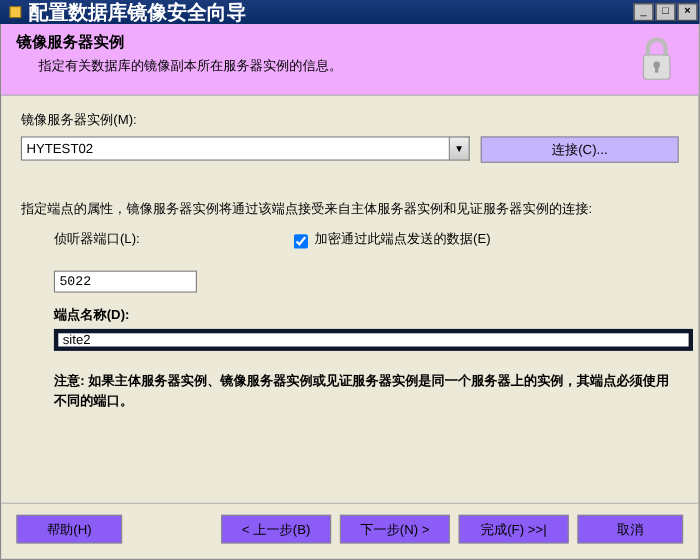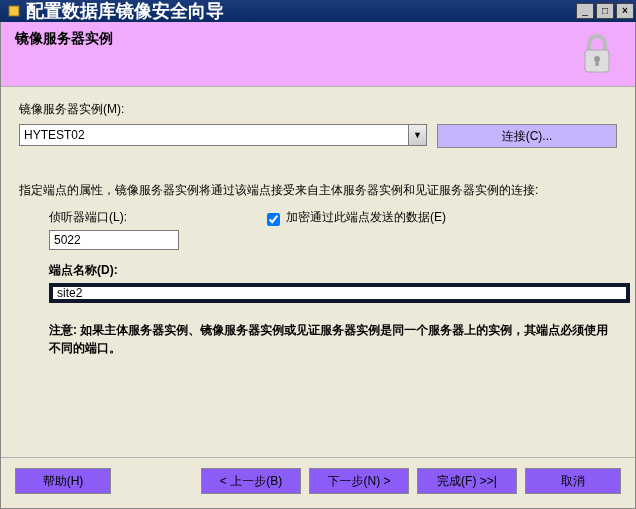--- a/index.html
+++ b/index.html
@@ -29,25 +29,25 @@
   .field-row { margin-bottom: 6px; }
   .server-line { display:flex; align-items:flex-start; gap: 10px; }
   .combo { flex:1; display:flex; }
   .combo input { flex:1; height: 22px; border: 1px solid #7a7a7a; padding: 2px 4px; font-family: inherit; font-size: 12px; background:#fff; }
   .combo-btn { width: 18px; height: 22px; border: 1px solid #7a7a7a; border-left:none; background: linear-gradient(#eee,#ccc); display:flex; align-items:center; justify-content:center; font-size:9px; }
   .btn-connect { height: 24px; width: 180px; border: 1px solid #888; background: #c4b5fd; font-family:inherit; font-size:12px; }
 
   .desc { margin-top: 34px; margin-bottom: 10px; line-height: 1.4; }
 
   .sub-block { padding-left: 30px; }
-  .port-row { display:flex; align-items:center; margin-bottom: 4px; }
+  .port-row { display:flex; align-items:center; margin-bottom: 20px; }
   .port-label { width: auto; }
   .chk-col { margin-left: 140px; display:flex; align-items:flex-end; }
   .chk-col input { margin-right: 6px; }
-  input.text-small { width: 130px; height: 20px; border:1px solid #7a7a7a; padding:2px 4px; font-family:Liberation Sans, sans-serif; font-size:12px; }
+  input.text-small { width: 130px; height: 20px; border:1px solid #7a7a7a; padding:2px 4px; font-family:Liberation Mono, monospace; font-size:12px; }
   input.text-wide { width: 581px; height: 20px; border:4px solid #0f172a; padding:2px 4px; font-family:inherit; font-size:12px; }
   .endpoint-label { margin-top: 12px; margin-bottom: 4px; font-weight: bold; }
   .note { margin-top: 18px; font-weight: bold; line-height: 1.5; }
 
   
   .footer { border-top: 1px solid #b0b0b0; padding: 10px 14px 14px; display:flex; align-items:center; gap:8px; }
   .footer .spacer { flex:1; }
   .footer button { height: 26px; width: 96px; border: 1px solid #888; background:#8b5cf6; font-family:inherit; font-size:12px; }
   .footer button.wide { width: 100px; }
 </style>
@@ -66,20 +66,21 @@
     <div class="win-btn">□</div>
     <div class="win-btn close">×</div>
   </div>
 </div>
 
 <div class="window">
 
   <div class="header">
     <div class="header-text">
       <div class="header-title">镜像服务器实例</div>
+      <div class="header-sub">指定有关数据库的镜像副本所在服务器实例的信息。</div>
     </div>
     <div class="header-icon">
       <svg width="40" height="44" viewBox="0 0 40 44">
         <path d="M12 18 v-6 a8 8 0 0 1 16 0 v6" fill="none" stroke="#bbb" stroke-width="4"></path>
         <rect x="8" y="18" width="24" height="22" rx="3" fill="#ddd" stroke="#aaa"></rect>
         <circle cx="20" cy="27" r="3" fill="#999"></circle>
         <rect x="18.5" y="27" width="3" height="7" fill="#999"></rect>
       </svg>
     </div>
   </div>

